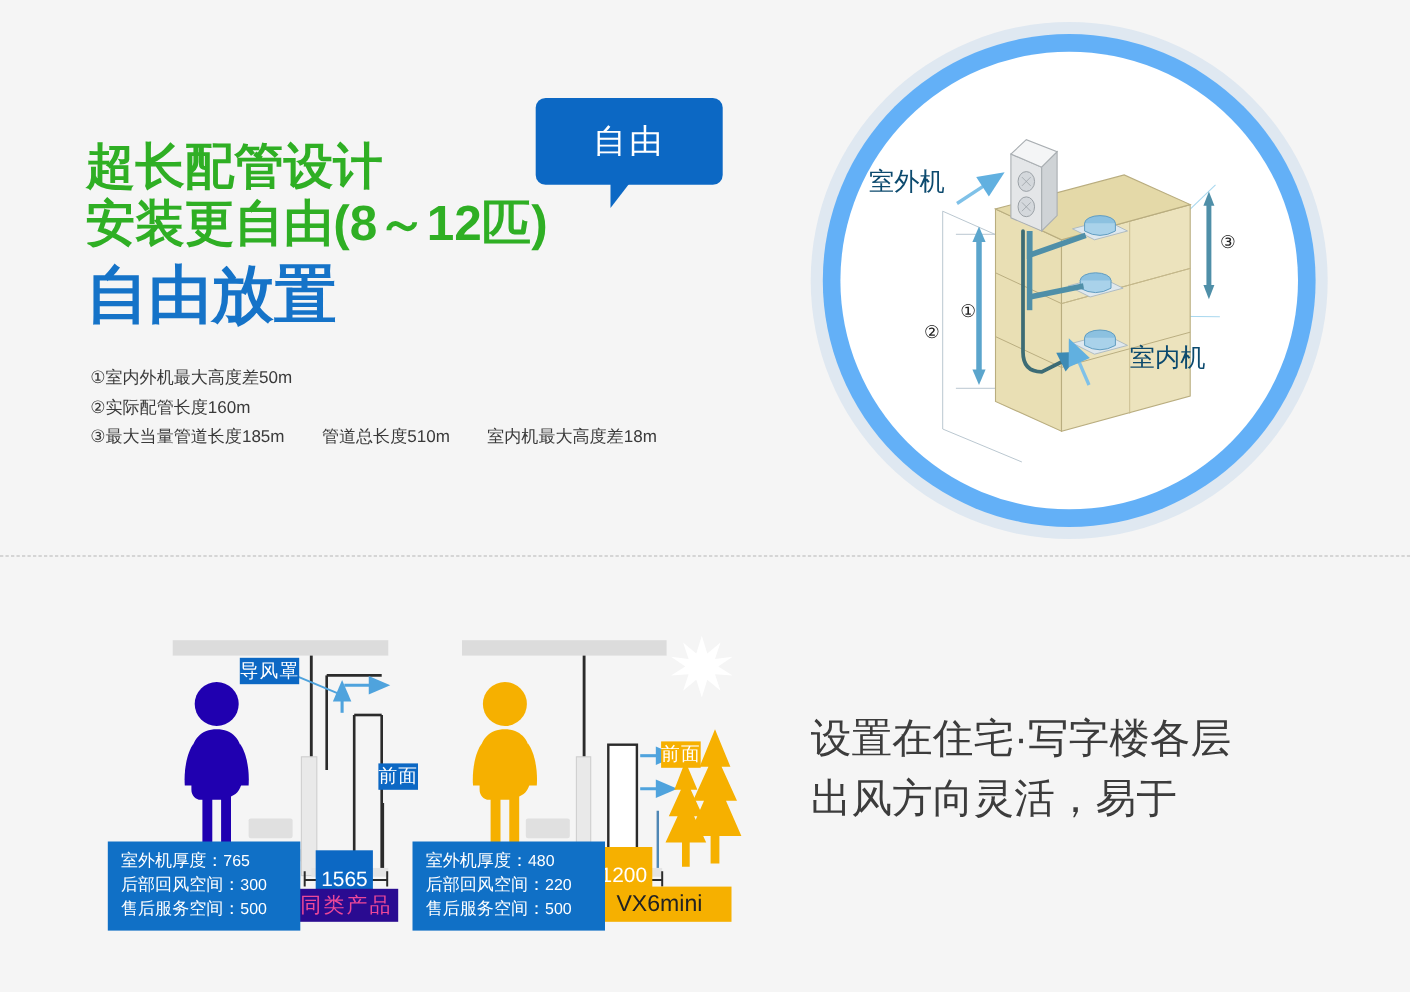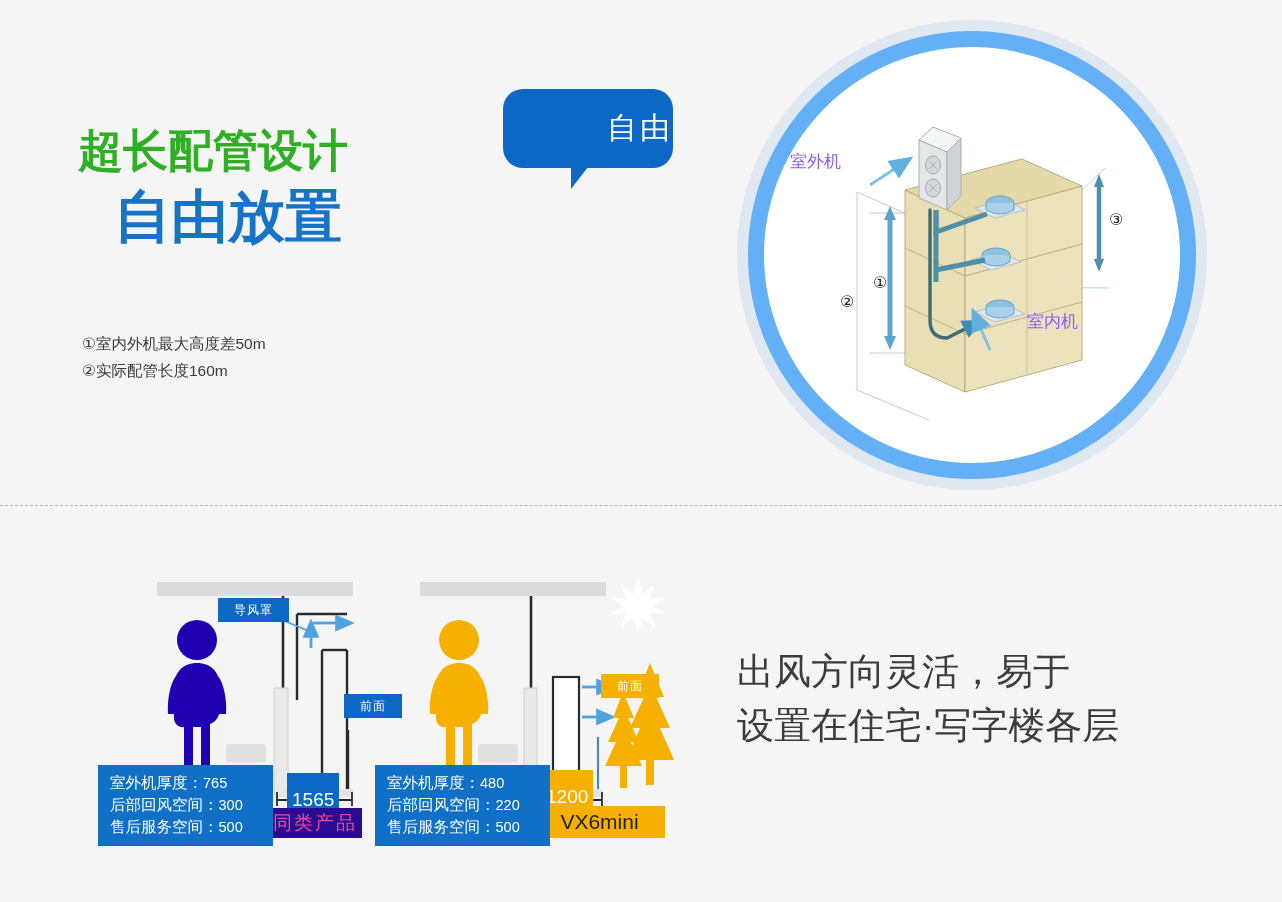--- a/index.html
+++ b/index.html
@@ -12,28 +12,28 @@
   .page{position:relative;width:1140px;height:902px;}
 
   
   .headline{position:absolute;left:78px;top:125px;}
   .hl-green{
     color:#2faf24;font-size:45px;font-weight:bold;line-height:52px;
     letter-spacing:0px;white-space:nowrap;
   }
   .hl-blue{
     color:#1573c8;font-size:57px;font-weight:bold;line-height:74px;
-    white-space:nowrap;margin-top:2px;margin-left:36px;
+    white-space:nowrap;margin-top:2px;
   }
 
   
   .bubble{
     position:absolute;left:487px;top:89px;width:170px;height:79px;
-    background:#0c68c4;border-radius:20px;
-    display:flex;align-items:center;justify-content:flex-end;margin-left:16px;
+    background:#0c68c4;border-radius:9px;
+    display:flex;align-items:center;justify-content:center;
   }
   .bubble span{color:#ffffff;font-size:30px;letter-spacing:3px;}
   .bubble:after{
     content:"";position:absolute;left:68px;top:78px;
     width:0;height:0;
     border-left:17px solid #0c68c4;
     border-right:7px solid transparent;
     border-bottom:22px solid transparent;
   }
 
@@ -54,38 +54,38 @@
     position:absolute;left:11px;top:11px;width:448px;height:448px;
     border-radius:50%;background:#63b0f7;
   }
   .ring-hole{
     position:absolute;left:27px;top:27px;width:416px;height:416px;
     border-radius:50%;background:#ffffff;
   }
   .circle-svg{position:absolute;left:0;top:0;}
 
   .dlabel{
-    position:absolute;font-size:17px;color:#8b5cf6;white-space:nowrap;
+    position:absolute;font-size:23px;color:#0c4a6e;white-space:nowrap;
   }
   .dlabel-out{left:790px;top:155px;}
   .dlabel-in{left:1022px;top:303px;}
   .dnum{position:absolute;font-size:16px;color:#222;}
 
   
   .divider{
     position:absolute;left:0;top:505px;width:1282px;height:0;
     border-top:1px dashed #b5b5b5;
   }
 
   
   .bottom-svg{position:absolute;left:0;top:0;}
 
   .tag{
-    position:absolute;font-size:12px;white-space:nowrap;
-    padding:1px 16px;line-height:22px;
+    position:absolute;font-size:17px;white-space:nowrap;
+    padding:1px 0;line-height:22px;
   }
   .tag-blue{background:#0c68c4;color:#ffffff;}
   .tag-yellow{background:#f6b000;color:#ffffff;}
   .tag-guide{left:218px;top:598px;letter-spacing:1px;}
   .tag-front-l{left:344px;top:694px;letter-spacing:1px;}
   .tag-front-r{left:601px;top:674px;letter-spacing:1px;}
   .tag-1565{left:287px;top:773px;font-size:19px;padding:16px 5px;}
   .tag-1200{left:541px;top:770px;font-size:19px;padding:16px 5px;}
 
   .prodlabel{
@@ -115,33 +115,37 @@
     font-size:37px;color:#3c3c3c;line-height:54px;white-space:nowrap;
   }
 </style>
 </head>
 <body>
 
 <div class="page">
 
   <div class="headline">
     <div class="hl-green">超长配管设计</div>
+    <div class="hl-green">安装更自由(8～12匹)</div>
     <div class="hl-blue">自由放置</div>
   </div>
 
   <div class="bubble">
     <span>自由</span>
   </div>
 
   <div class="specs">
     <div class="spec-line">
       <span>①</span><span>室内外机最大高度差50m</span>
     </div>
     <div class="spec-line">
       <span>②</span><span>实际配管长度160m</span>
+    </div>
+    <div class="spec-line">
+      <span>③</span><span>最大当量管道长度185m</span><span class="gap"></span><span>管道总长度510m</span><span class="gap"></span><span>室内机最大高度差18m</span>
     </div>
   </div>
 
   <div class="circle-wrap">
     <div class="ring-outer"></div>
     <div class="ring-inner"></div>
     <div class="ring-hole"></div>
 
     <svg class="circle-svg" width="470" height="470" viewBox="0 0 470 470">
       <defs>
@@ -353,17 +357,17 @@
     <div class="row"><span>售后服务空间：</span><span class="v">500</span></div>
   </div>
 
   <div class="infobox ib-right">
     <div class="row"><span>室外机厚度：</span><span class="v">480</span></div>
     <div class="row"><span>后部回风空间：</span><span class="v">220</span></div>
     <div class="row"><span>售后服务空间：</span><span class="v">500</span></div>
   </div>
 
   <div class="bigtext">
+    <div>设置在住宅·写字楼各层</div>
     <div>出风方向灵活，易于</div>
-    <div>设置在住宅·写字楼各层</div>
   </div>
 
 </div>
 
 </body></html>

